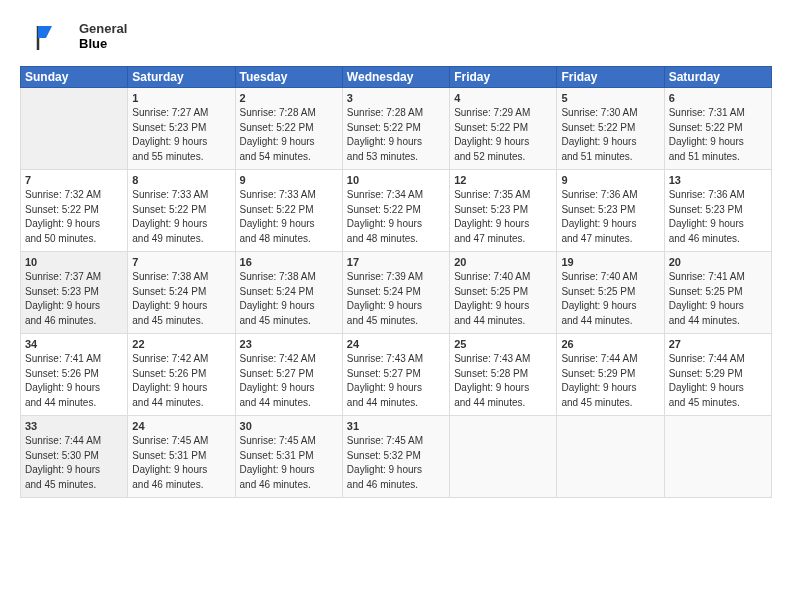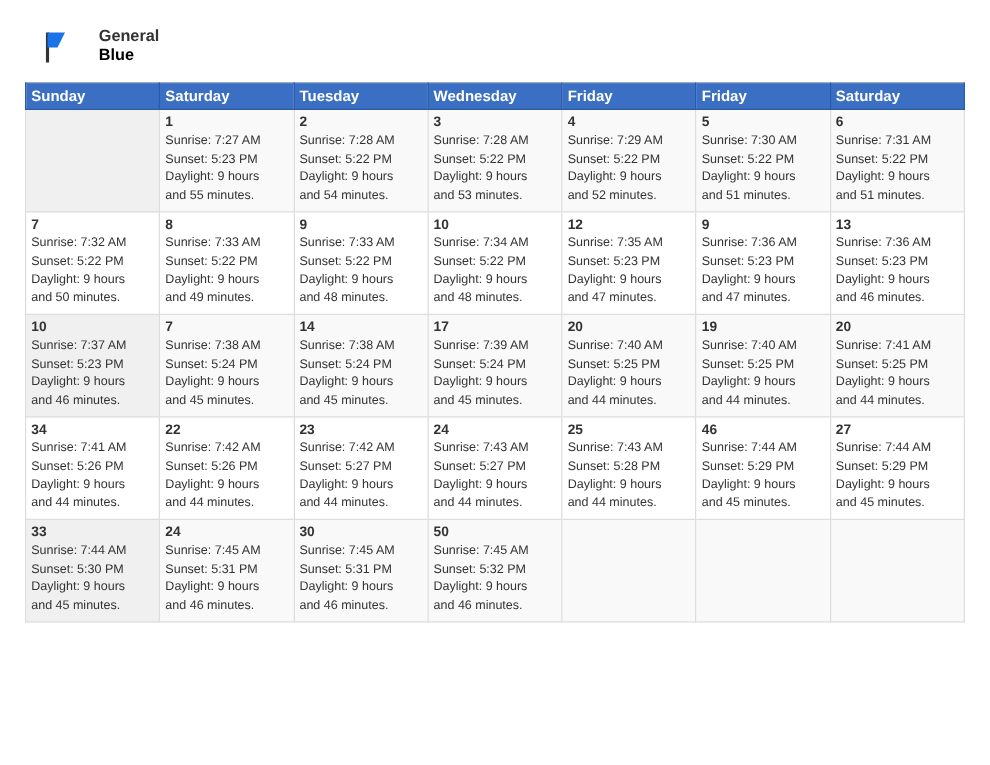--- a/index.html
+++ b/index.html
@@ -173,21 +173,21 @@
         <tr>
           <td>
             <span class="day-num">10</span>
             <div class="day-info">Sunrise: 7:37 AM<br>Sunset: 5:23 PM<br>Daylight: 9 hours<br>and 46 minutes.</div>
           </td>
           <td>
             <span class="day-num">7</span>
             <div class="day-info">Sunrise: 7:38 AM<br>Sunset: 5:24 PM<br>Daylight: 9 hours<br>and 45 minutes.</div>
           </td>
           <td>
-            <span class="day-num">14</span>
+            <span class="day-num">16</span>
             <div class="day-info">Sunrise: 7:38 AM<br>Sunset: 5:24 PM<br>Daylight: 9 hours<br>and 45 minutes.</div>
           </td>
           <td>
             <span class="day-num">17</span>
             <div class="day-info">Sunrise: 7:39 AM<br>Sunset: 5:24 PM<br>Daylight: 9 hours<br>and 45 minutes.</div>
           </td>
           <td>
             <span class="day-num">20</span>
             <div class="day-info">Sunrise: 7:40 AM<br>Sunset: 5:25 PM<br>Daylight: 9 hours<br>and 44 minutes.</div>
           </td>
@@ -215,21 +215,21 @@
           </td>
           <td>
             <span class="day-num">24</span>
             <div class="day-info">Sunrise: 7:43 AM<br>Sunset: 5:27 PM<br>Daylight: 9 hours<br>and 44 minutes.</div>
           </td>
           <td>
             <span class="day-num">25</span>
             <div class="day-info">Sunrise: 7:43 AM<br>Sunset: 5:28 PM<br>Daylight: 9 hours<br>and 44 minutes.</div>
           </td>
           <td>
-            <span class="day-num">46</span>
+            <span class="day-num">26</span>
             <div class="day-info">Sunrise: 7:44 AM<br>Sunset: 5:29 PM<br>Daylight: 9 hours<br>and 45 minutes.</div>
           </td>
           <td>
             <span class="day-num">27</span>
             <div class="day-info">Sunrise: 7:44 AM<br>Sunset: 5:29 PM<br>Daylight: 9 hours<br>and 45 minutes.</div>
           </td>
         </tr>
         <tr>
           <td>
             <span class="day-num">33</span>
@@ -237,21 +237,21 @@
           </td>
           <td>
             <span class="day-num">24</span>
             <div class="day-info">Sunrise: 7:45 AM<br>Sunset: 5:31 PM<br>Daylight: 9 hours<br>and 46 minutes.</div>
           </td>
           <td>
             <span class="day-num">30</span>
             <div class="day-info">Sunrise: 7:45 AM<br>Sunset: 5:31 PM<br>Daylight: 9 hours<br>and 46 minutes.</div>
           </td>
           <td>
-            <span class="day-num">50</span>
+            <span class="day-num">31</span>
             <div class="day-info">Sunrise: 7:45 AM<br>Sunset: 5:32 PM<br>Daylight: 9 hours<br>and 46 minutes.</div>
           </td>
           <td class="empty"></td>
           <td class="empty"></td>
           <td class="empty"></td>
         </tr>
       </tbody>
   </table>
 </div>
 

